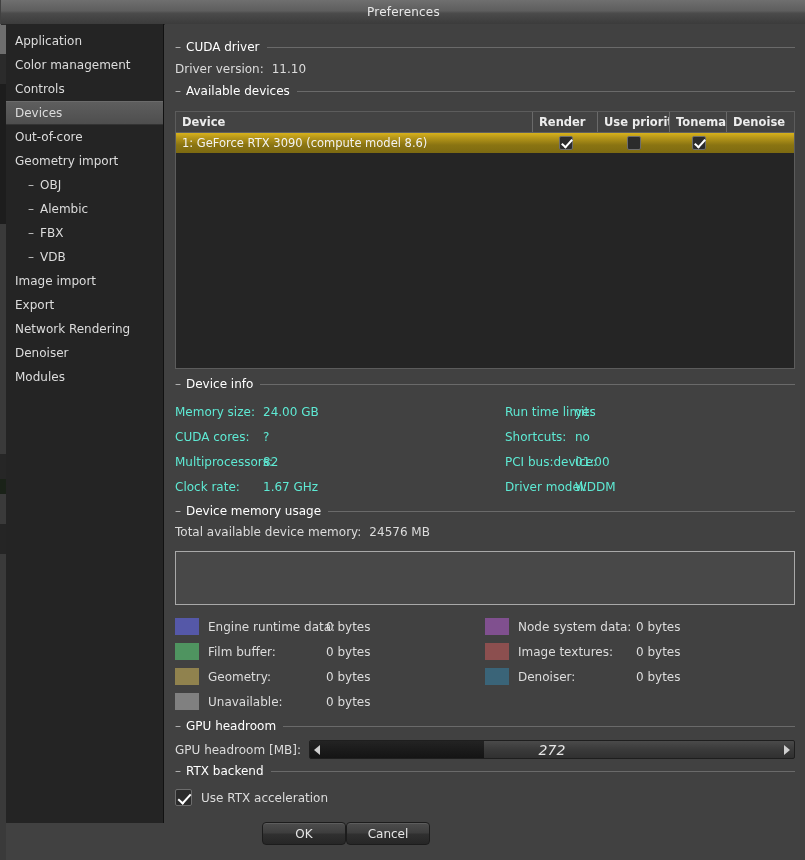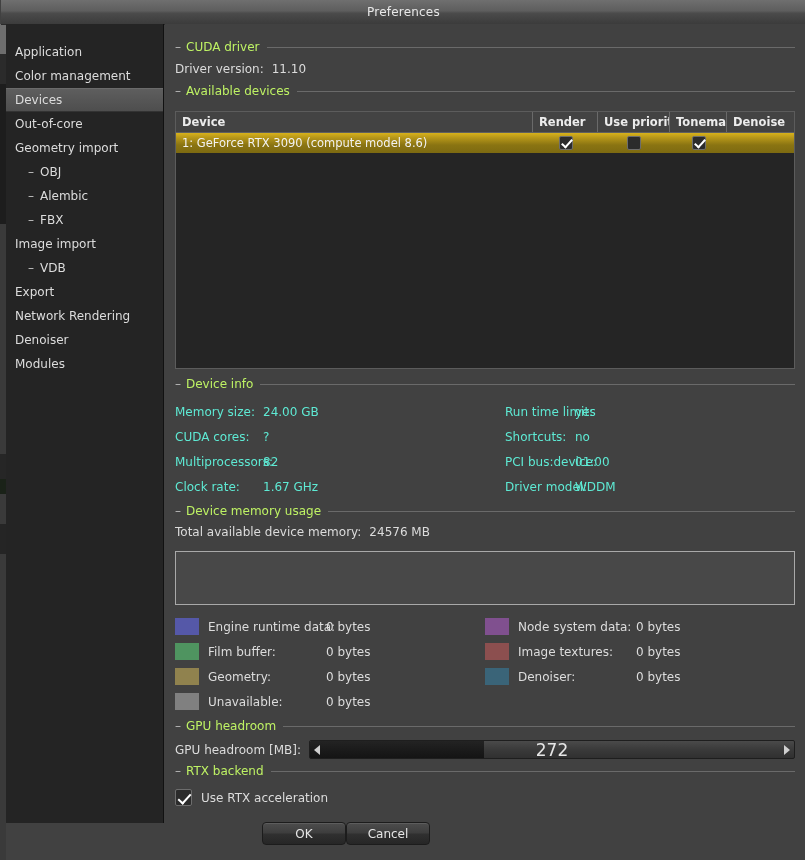--- a/index.html
+++ b/index.html
@@ -39,21 +39,21 @@
   }
   .titlebar .title {
     color: #e8e8e8; font-size: 12px; letter-spacing: .2px;
   }
 
   
   .sidebar {
     position: absolute; left: 6px; top: 24px; width: 158px; height: 799px;
     background: #242424;
     border-right: 1px solid #111;
-    padding-top: 16px;
+    padding-top: 5px;
     box-sizing: border-box;
     overflow: hidden;
   }
   .nav-item {
     height: 24px; line-height: 24px;
     color: #dcdcdc; font-size: 12px;
     padding-left: 9px;
     box-sizing: border-box;
     white-space: nowrap;
   }
@@ -73,21 +73,21 @@
     box-sizing: border-box;
     padding: 8px 10px 0 10px;
   }
 
   
   .group {
     display: flex; align-items: center;
     height: 18px; margin-top: 6px;
   }
   .group .gdash { color: #bdbdbd; font-size: 12px; margin-right: 5px; }
-  .group .glabel { color: #bef264; font-size: 12px; white-space: nowrap; }
+  .group .glabel { color: #ffffff; font-size: 12px; white-space: nowrap; }
   .group .grule { flex: 1; height: 1px; background: #6a6a6a; margin-left: 7px; }
 
   
   .kv { display: flex; align-items: center; font-size: 12px; color: #dcdcdc; }
   .kv .k { white-space: nowrap; }
   .kv .v { white-space: nowrap; }
 
   
   .table-wrap {
     margin-top: 11px;
@@ -172,21 +172,21 @@
     border: 1px solid #1e1e1e; border-radius: 2px;
     overflow: hidden;
   }
   .slider .fill {
     position: absolute; left: 0; top: 0; bottom: 0; width: 36%;
     background: linear-gradient(to bottom, #232323 0%, #1b1b1b 50%, #141414 100%);
   }
   .slider .sval {
     position: absolute; left: 0; right: 0; top: 0; bottom: 0;
     display: flex; align-items: center; justify-content: center;
-    font-size: 17px; color: #e6e6e6;
+    font-size: 14px; color: #e6e6e6; font-style: italic;
   }
   .arrow {
     position: absolute; top: 50%; transform: translateY(-50%);
     width: 0; height: 0;
   }
   .arrow.left  { left: 4px;  border-top: 5px solid transparent; border-bottom: 5px solid transparent; border-right: 6px solid #cfcfcf; }
   .arrow.right { right: 4px; border-top: 5px solid transparent; border-bottom: 5px solid transparent; border-left: 6px solid #cfcfcf; }
 
   
   .rtx-row { display: flex; align-items: center; margin-top: 9px; }
@@ -214,28 +214,29 @@
 
   <div class="edge-strip"></div>
 
   <div class="titlebar">
     <span class="title">Preferences</span>
   </div>
 
   <div class="sidebar" id="sidebar">
       <div class="nav-item"><span>Application</span></div>
       <div class="nav-item"><span>Color management</span></div>
+      <div class="nav-item"><span>Controls</span></div>
       <div class="nav-item selected"><span>Devices</span></div>
       <div class="nav-item"><span>Out-of-core</span></div>
       <div class="nav-item"><span>Geometry import</span></div>
       <div class="nav-item sub"><span class="dash">–</span><span>OBJ</span></div>
       <div class="nav-item sub"><span class="dash">–</span><span>Alembic</span></div>
       <div class="nav-item sub"><span class="dash">–</span><span>FBX</span></div>
+      <div class="nav-item sub"><span class="dash">–</span><span>VDB</span></div>
       <div class="nav-item"><span>Image import</span></div>
-      <div class="nav-item sub"><span class="dash">–</span><span>VDB</span></div>
       <div class="nav-item"><span>Export</span></div>
       <div class="nav-item"><span>Network Rendering</span></div>
       <div class="nav-item"><span>Denoiser</span></div>
       <div class="nav-item"><span>Modules</span></div>
     </div>
 
   <div class="main">
 
     <div class="group">
       <span class="gdash">–</span>

